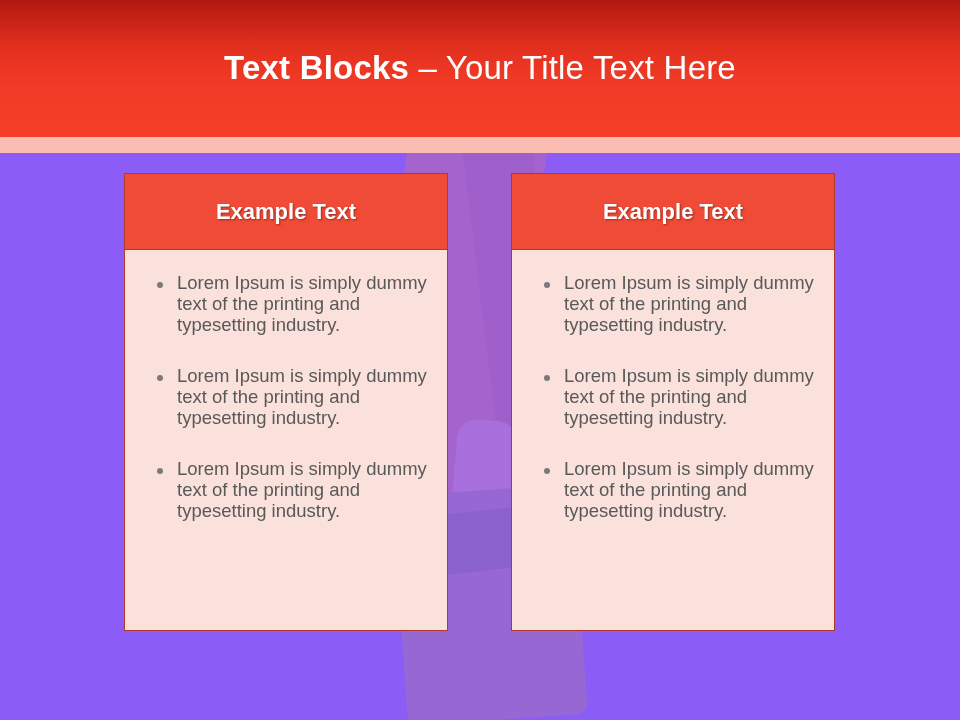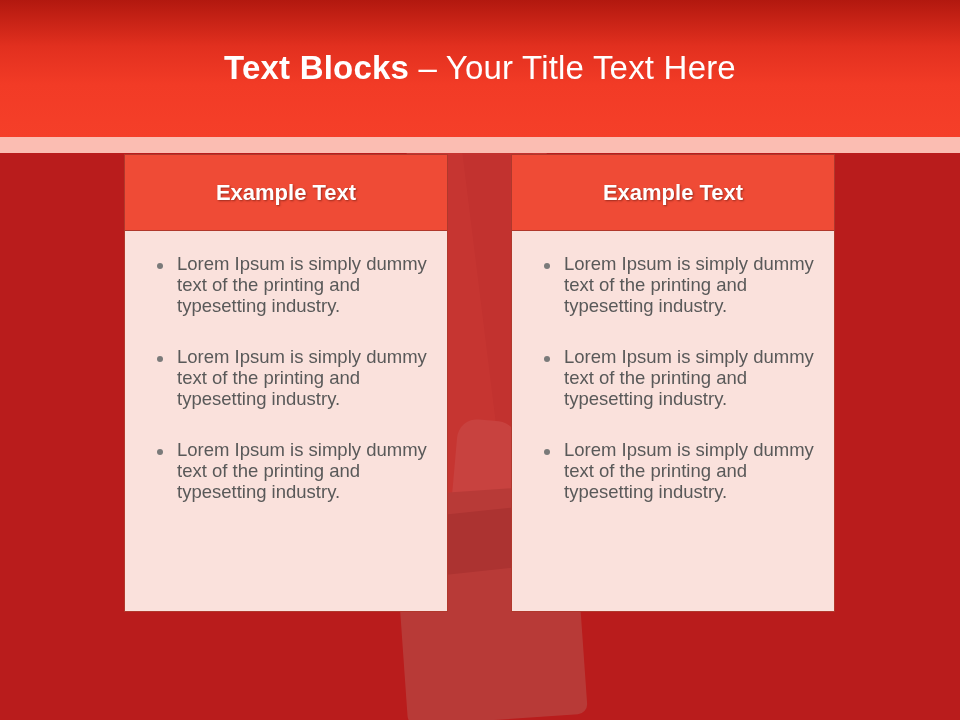--- a/index.html
+++ b/index.html
@@ -11,21 +11,21 @@
     height: 720px;
     overflow: hidden;
     font-family: "Liberation Sans", sans-serif;
     background: #fdf2f0;
   }
 
   #slide {
     position: relative;
     width: 960px;
     height: 720px;
-    background: #b91c1c;
+    background: #8b5cf6;
     overflow: hidden;
   }
 
   
   #bg-art {
     position: absolute;
     left: 330px;
     top: 120px;
     width: 330px;
     height: 600px;
@@ -116,21 +116,21 @@
   #slide-title .strong {
     font-weight: bold;
   }
   #slide-title .light {
     font-weight: normal;
   }
 
   
   .column {
     position: absolute;
-    top: 154px;
+    top: 173px;
     width: 324px;
     border: 1px solid #b0382c;
     box-sizing: border-box;
     background: #fbe2dd;
   }
   #column-left { left: 124px; }
   #column-right { left: 511px; }
 
   .column-header {
     height: 76px;

